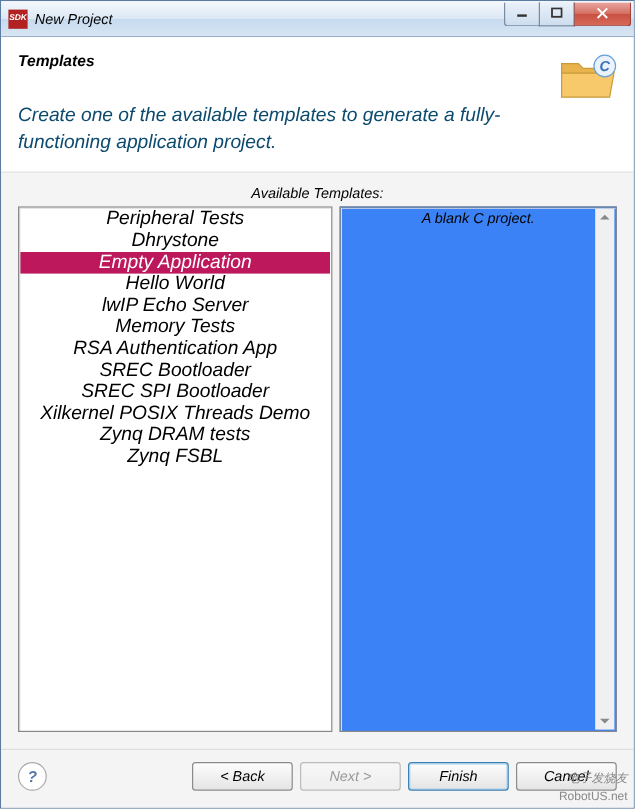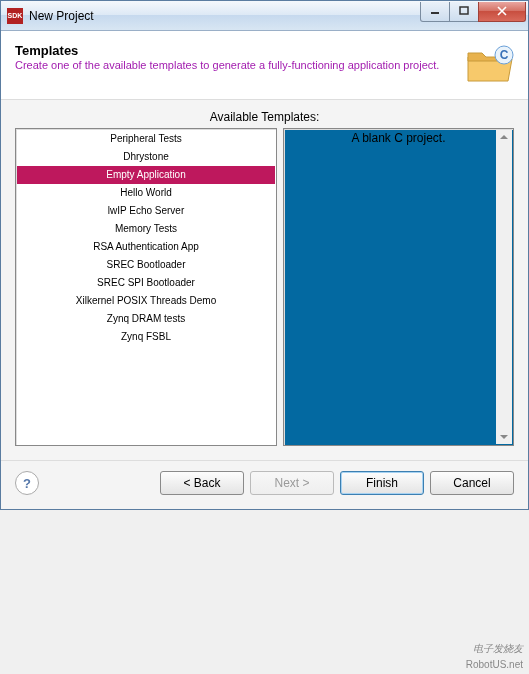--- a/index.html
+++ b/index.html
@@ -6,25 +6,26 @@
     body {
       font-family: "Segoe UI", Tahoma, sans-serif;
       font-size: 12px;
       background: #f0f0f0;
       width: 529px;
       height: 674px;
       overflow: hidden;
     }
     .window {
       width: 529px;
-      height: 510px;
+      height: 674px;
       background: #fff;
       border: 1px solid #5a7ca0;
       display: flex;
       flex-direction: column;
+      font-style: italic;
     }
     .titlebar {
       height: 30px;
       background: linear-gradient(to bottom, #f4f8fc 0%, #dce8f5 50%, #c6d9ee 50%, #d8e6f3 100%);
       border-bottom: 1px solid #9aafc7;
       display: flex;
       align-items: center;
       padding: 0 0 0 6px;
     }
     .title-icon {
@@ -79,23 +80,24 @@
       align-items: flex-start;
     }
     .header-text { flex: 1; }
     .header-title {
       font-size: 13px;
       font-weight: bold;
       color: #000;
       margin-bottom: 0;
     }
     .header-desc {
-      font-size: 11px;
-      color: #a21caf;
+      font-size: 16px;
+      color: #0c4a6e;
       line-height: 1.35;
+      margin-top: 28px;
     }
     .header-icon {
       width: 48px;
       height: 40px;
       margin-left: 8px;
       margin-top: 2px;
     }
     .content {
       flex: 1;
       padding: 10px 14px 14px 14px;
@@ -118,32 +120,32 @@
       width: 262px;
       background: #fff;
       border: 1px solid #888;
       box-shadow: inset 1px 1px 0 #ddd;
       overflow-y: auto;
       padding: 1px;
       position: relative;
     }
     .list-item {
       padding: 1px 4px;
-      font-size: 10px;
+      font-size: 16px;
       color: #000;
       cursor: default;
       line-height: 16px;
     }
     .list-item.selected {
       background: #be185d;
       color: #fff;
     }
     .descbox {
       flex: 1;
-      background: #0369a1;
+      background: #3b82f6;
       border: 1px solid #888;
       box-shadow: inset 1px 1px 0 #ddd;
       padding: 2px 4px;
       font-size: 12px;
       color: #000;
       position: relative;
     }
     .scroll-stub {
       position: absolute;
       right: 1px;

